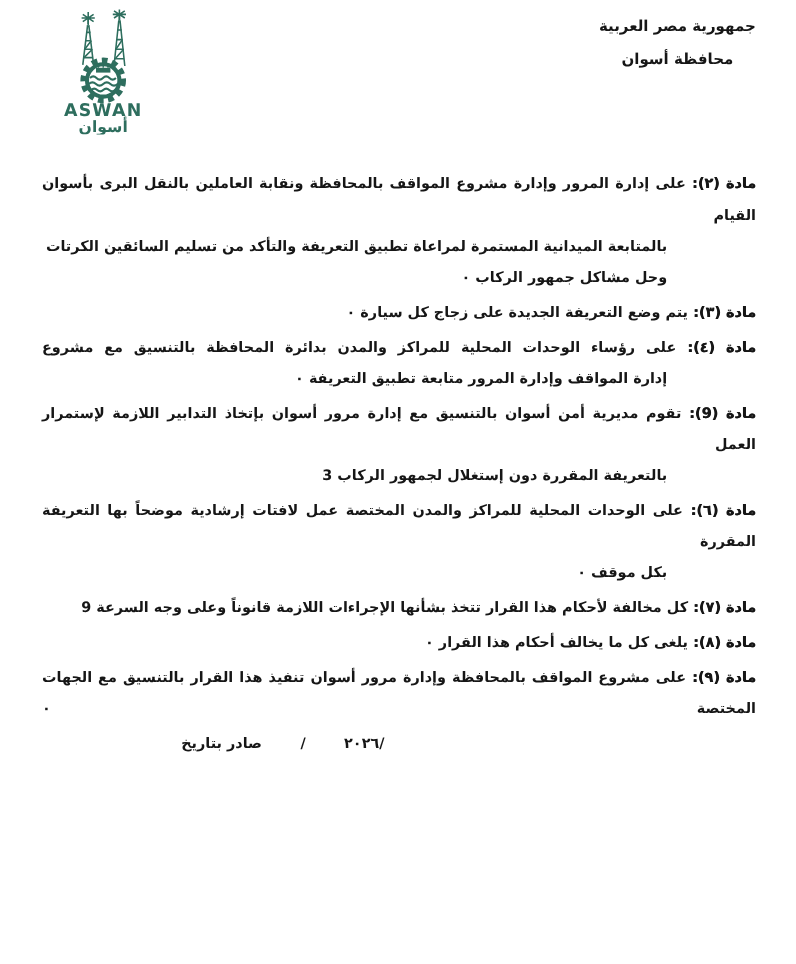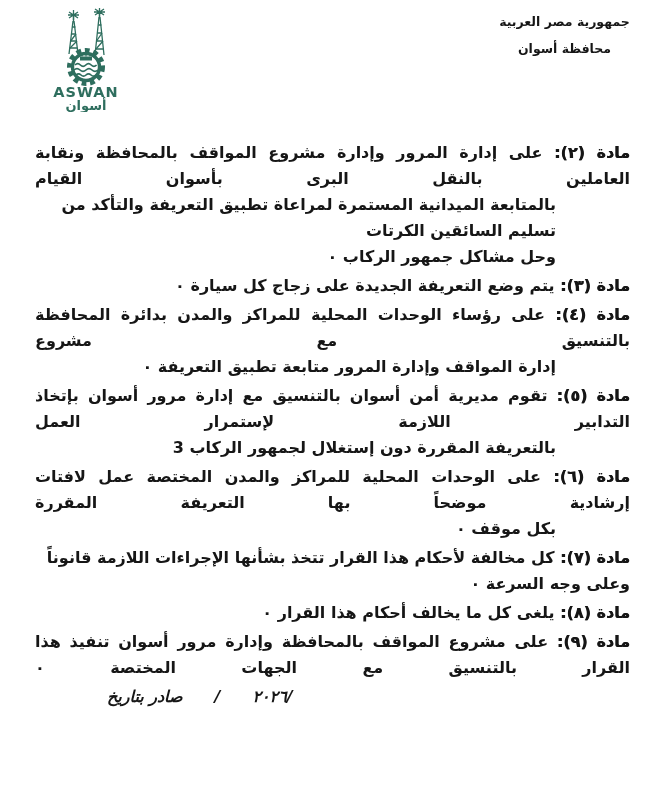--- a/index.html
+++ b/index.html
@@ -34,21 +34,21 @@
   }
   .gov-underline {
     display: inline-block;
     padding-bottom: 1px;
     border-bottom: 4px double #000;
   }
   
   .body-text {
     margin-top: 24px;
     padding: 0 33px 0 35px;
-    font-size: 16px;
+    font-size: 12px;
     font-weight: bold;
   }
   .article {
     direction: rtl;
     padding-right: 74px;   
     margin-bottom: 3px;
     line-height: 26px;
   }
   .line { min-height: 26px; }
   
@@ -67,24 +67,23 @@
     white-space: nowrap;
     text-shadow: 0.4px 0 0 currentColor; 
   }
   
   .issued {
     direction: ltr;
     display: flex;
     justify-content: flex-start;
     align-items: flex-start;
     gap: 32px;
-    margin: 0 0 0 72px;
+    margin: 0 0 0 116px;
     line-height: 26px;
     white-space: nowrap;
-    font-style: italic;
   }
   .issued .ar { direction: rtl; unicode-bidi: isolate; }
 </style>
 </head>
 <body>
 
 <div class="page">
 
   <div class="header-row">
 
@@ -140,31 +139,31 @@
     <div class="article">
       <div class="line l-single"><span class="m-label">مادة (٣):</span> <span>يتم وضع التعريفة الجديدة على زجاج كل سيارة ٠</span></div>
     </div>
 
     <div class="article">
       <div class="line l-first"><span class="m-label">مادة (٤):</span> <span>على رؤساء الوحدات المحلية للمراكز والمدن بدائرة المحافظة بالتنسيق مع مشروع</span></div>
       <div class="line l-cont">إدارة المواقف وإدارة المرور متابعة تطبيق التعريفة ٠</div>
     </div>
 
     <div class="article">
-      <div class="line l-first"><span class="m-label">مادة (٥):</span> <span>تقوم مديرية أمن أسوان بالتنسيق مع إدارة مرور أسوان بإتخاذ التدابير اللازمة لإستمرار العمل</span></div>
+      <div class="line l-first"><span class="m-label">مادة (9):</span> <span>تقوم مديرية أمن أسوان بالتنسيق مع إدارة مرور أسوان بإتخاذ التدابير اللازمة لإستمرار العمل</span></div>
       <div class="line l-cont">بالتعريفة المقررة دون إستغلال لجمهور الركاب 3</div>
     </div>
 
     <div class="article">
       <div class="line l-first"><span class="m-label">مادة (٦):</span> <span>على الوحدات المحلية للمراكز والمدن المختصة عمل لافتات إرشادية موضحاً بها التعريفة المقررة</span></div>
       <div class="line l-cont">بكل موقف ٠</div>
     </div>
 
     <div class="article">
-      <div class="line l-single"><span class="m-label">مادة (٧):</span> <span>كل مخالفة لأحكام هذا القرار تتخذ بشأنها الإجراءات اللازمة قانوناً وعلى وجه السرعة ٠</span></div>
+      <div class="line l-single"><span class="m-label">مادة (٧):</span> <span>كل مخالفة لأحكام هذا القرار تتخذ بشأنها الإجراءات اللازمة قانوناً وعلى وجه السرعة 9</span></div>
     </div>
 
     <div class="article">
       <div class="line l-single"><span class="m-label">مادة (٨):</span> <span>يلغى كل ما يخالف أحكام هذا القرار ٠</span></div>
     </div>
 
     <div class="article">
       <div class="line l-first"><span class="m-label">مادة (٩):</span> <span>على مشروع المواقف بالمحافظة وإدارة مرور أسوان تنفيذ هذا القرار بالتنسيق مع الجهات المختصة ٠</span></div>
     </div>
 

